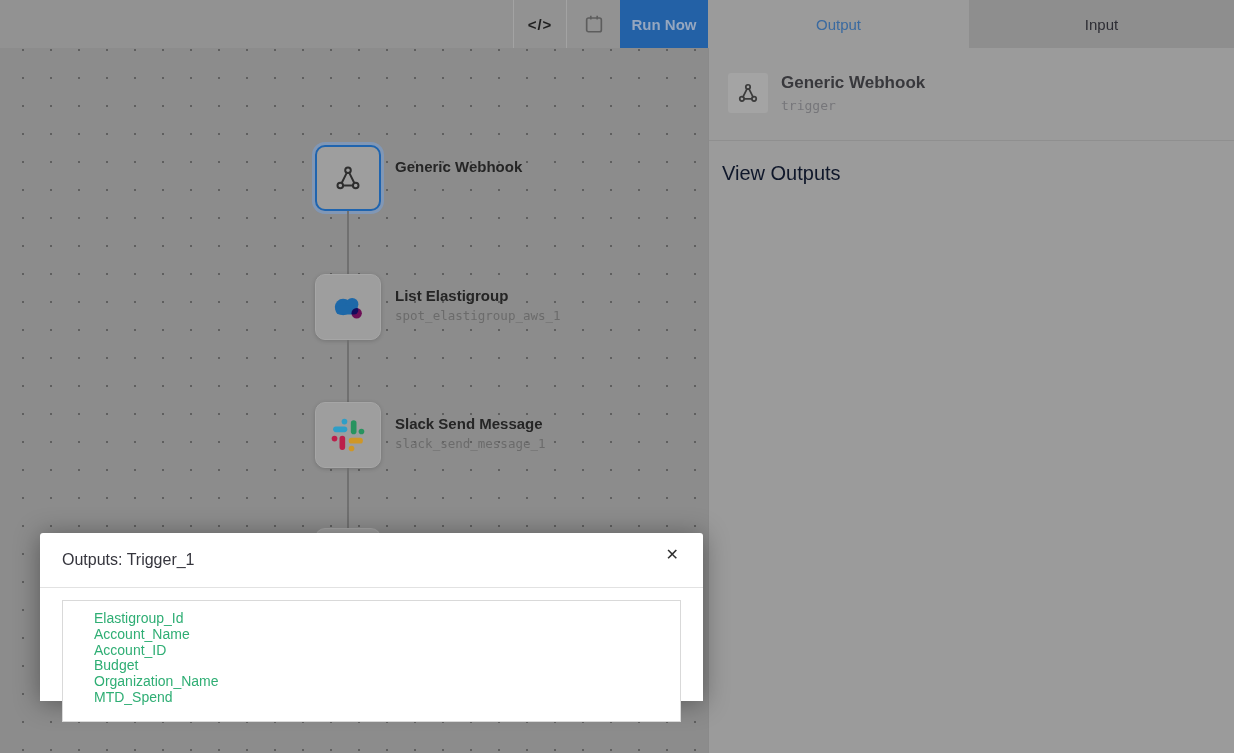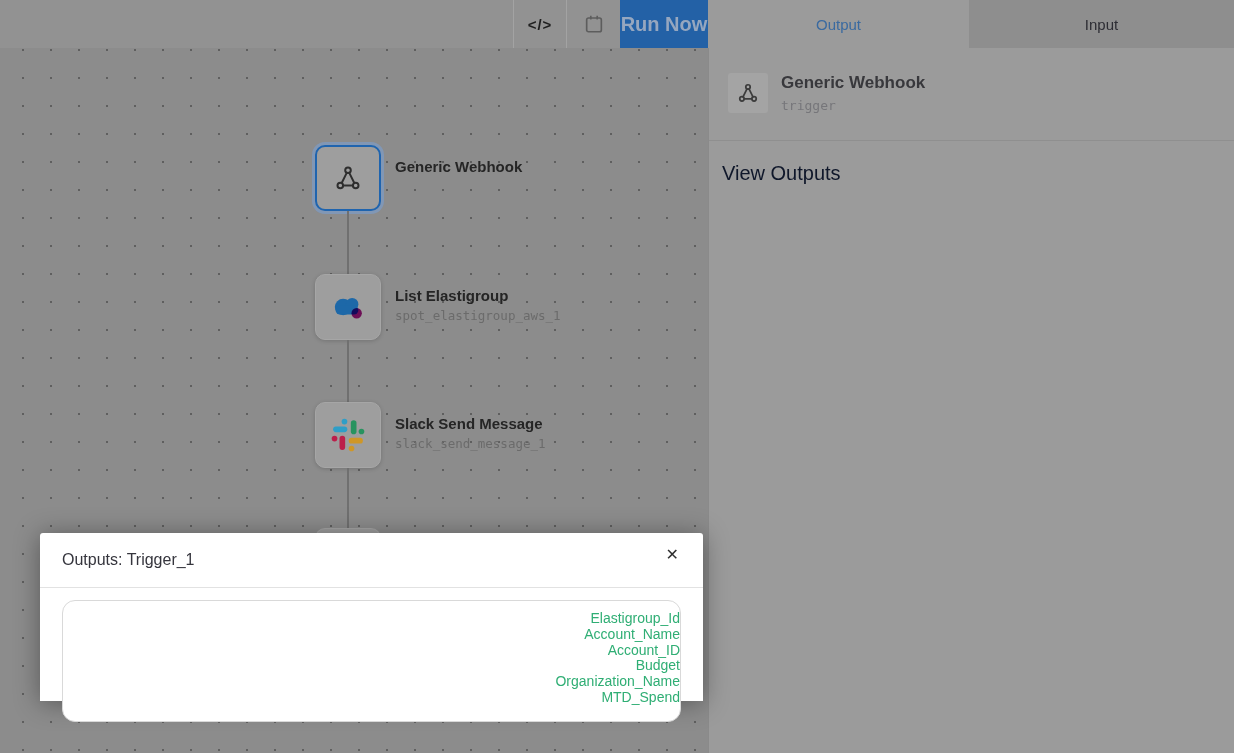--- a/index.html
+++ b/index.html
@@ -6,21 +6,21 @@
   html,body { width:1234px; height:753px; overflow:hidden; }
   body { font-family:"Liberation Sans","DejaVu Sans",sans-serif; }
   .app { position:relative; width:1234px; height:753px; background:#8c8c8c; overflow:hidden; }
 
   
   .topbar { position:absolute; left:0; top:0; width:1234px; height:48px; display:flex; }
   .topbar-left { width:708px; height:48px; background:#929292; display:flex; justify-content:flex-end; align-items:stretch; }
   .tool-cell { display:flex; align-items:center; justify-content:center; border-left:1px solid #a3a3a3; cursor:pointer; }
   .code-btn { width:53px; font-weight:bold; font-size:15px; color:#1f1f1f; letter-spacing:1px; }
   .cal-btn { width:54px; }
-  .run-btn { width:88px; background:#2361a6; border-left:none; color:#96a7bf; font-weight:bold; font-size:20px; }
+  .run-btn { width:88px; background:#2361a6; border-left:none; color:#96a7bf; font-weight:bold; font-size:15px; }
   .tab { height:48px; display:flex; align-items:center; justify-content:center; font-size:15px; cursor:pointer; }
   .tab-input { width:265px; background:#8e8e8e; color:#2d2d34; }
   .tab-output { width:261px; background:#9b9b9b; color:#3a6aa0; }
 
   
   .canvas { position:absolute; left:0; top:48px; width:708px; height:705px; background-color:#8c8c8c;
             background-image:radial-gradient(circle, #5f5f5f 1.1px, transparent 1.4px);
             background-size:28px 28px; background-position:9px 16px; }
   .node { position:absolute; width:66px; height:66px; border-radius:10px; background:#9e9e9e;
           border:1px solid #a6a6a6; box-shadow:0 1px 4px rgba(0,0,0,0.18); display:flex; align-items:center; justify-content:center; cursor:pointer; }
@@ -36,26 +36,26 @@
   .panel { position:absolute; left:708px; top:48px; width:526px; height:705px; background:#9b9b9b; border-left:1px solid #8a8a8a; }
   .panel-head { position:relative; height:93px; border-bottom:1px solid #8f8f8f; }
   .panel-tile { position:absolute; left:19px; top:25px; width:40px; height:40px; background:#a4a4a4; border-radius:3px;
                 display:flex; align-items:center; justify-content:center; }
   .panel-title { position:absolute; left:72px; top:25px; font-size:17px; font-weight:bold; color:#38383c; }
   .panel-sub { position:absolute; left:72px; top:50px; font-family:"DejaVu Sans Mono","Liberation Mono",monospace; font-size:13px; color:#76767a; }
   .view-outputs { position:absolute; left:13px; top:114px; font-size:20px; color:#0f172a; cursor:pointer; }
 
   
   .modal { position:absolute; left:40px; top:533px; width:663px; height:168px; background:#ffffff;
-           border-radius:3px 3px 0 0; box-shadow:0 2px 26px rgba(0,0,0,0.38); z-index:10;text-align:right; }
+           border-radius:3px 3px 0 0; box-shadow:0 2px 26px rgba(0,0,0,0.38); z-index:10; }
   .modal-head { position:relative; height:55px; border-bottom:1px solid #e2e2e2; display:flex; align-items:center; padding-left:22px; }
   .modal-title { font-size:16px; font-weight:500; color:#35353d; }
   .modal-close { position:absolute; right:20px; top:10px; font-size:16px; color:#2f2f2f; cursor:pointer; padding:4px; line-height:1; }
   .modal-body { padding:12px 22px 0 22px; }
-  .outputs-box { height:122px; border:1px solid #d9d9d9; border-radius:13px; background:#ffffff; padding:10px 0 0 48px; overflow:hidden; }
+  .outputs-box { height:122px; border:1px solid #d9d9d9; border-radius:0; background:#ffffff; padding:10px 0 0 31px; overflow:hidden; }
   .output-line { font-size:14px; line-height:15.8px; color:#2fae74; }
 
   svg { display:block; }
 </style>
 </head>
 <body>
 
 <div class="app">
 
   <div class="topbar">

